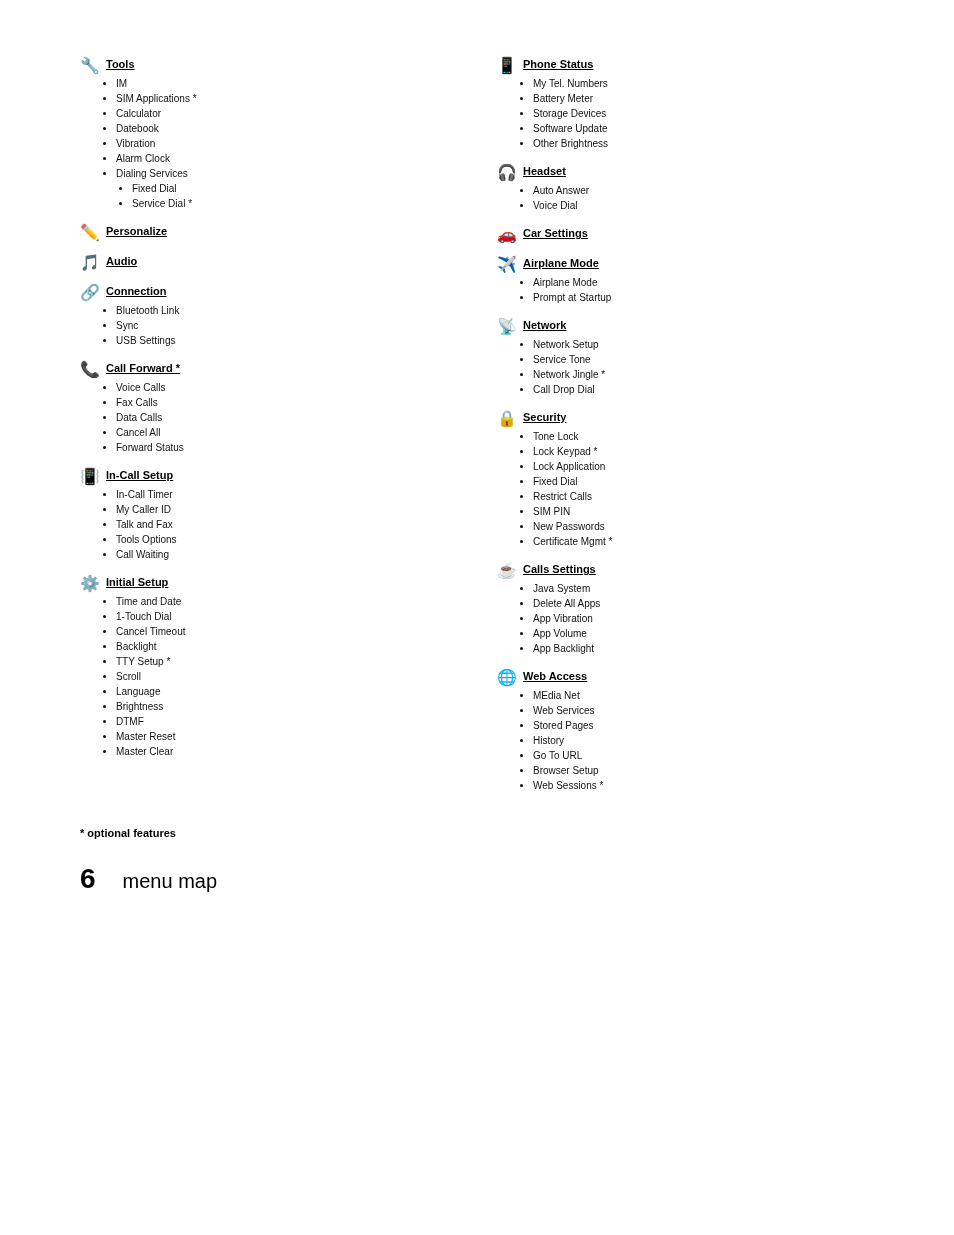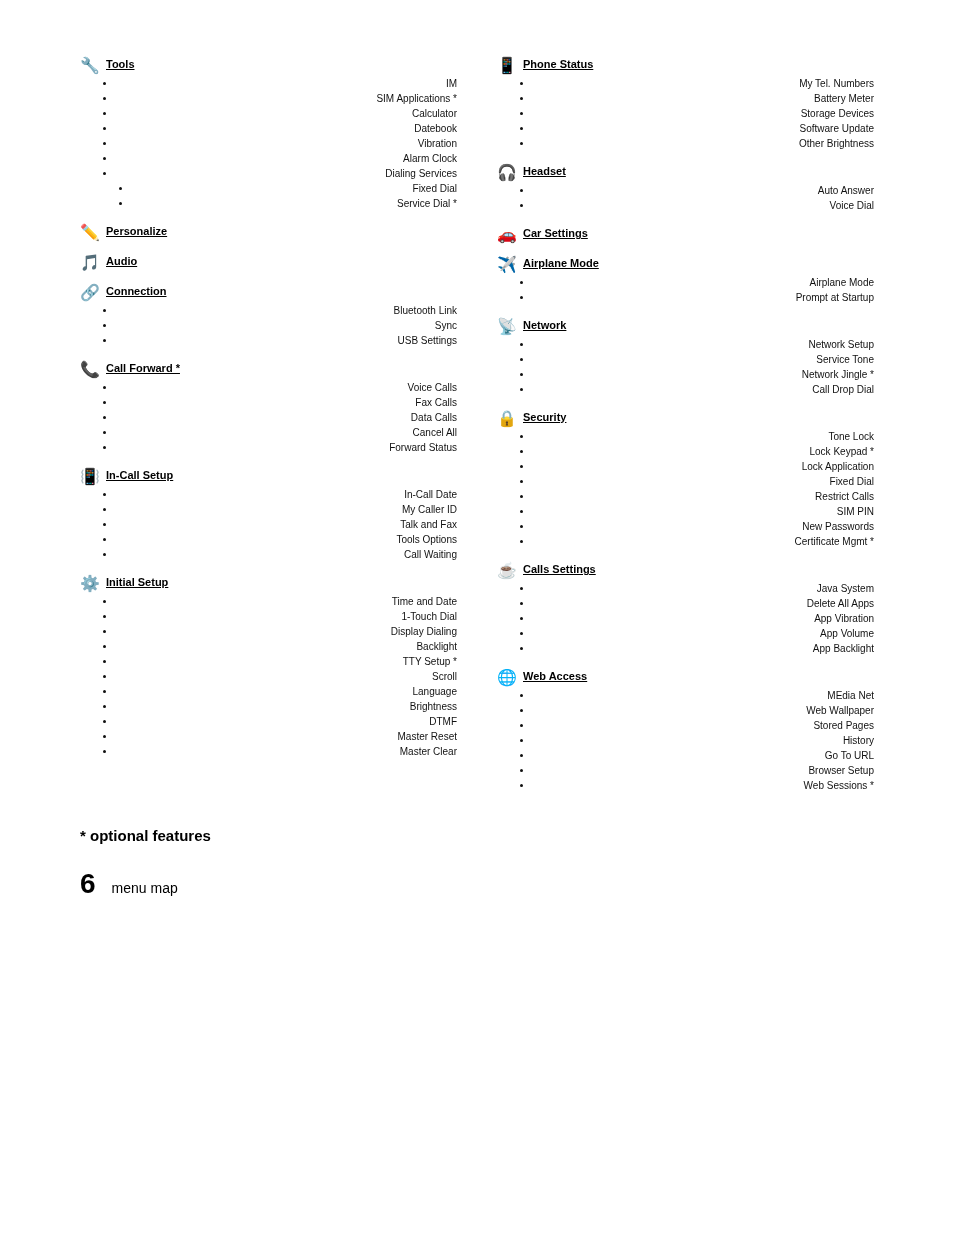--- a/index.html
+++ b/index.html
@@ -41,48 +41,48 @@
     }
     .section-title {
       font-weight: bold;
       font-size: 11px;
       text-decoration: underline;
     }
     .section-items {
       list-style: disc;
       padding-left: 36px;
       margin: 0;
-      text-align: right;
     }
     .section-items li {
       font-size: 10px;
       line-height: 1.5;
       color: #111;
     }
     .sub-items {
       list-style: disc;
       padding-left: 16px;
     }
     .footer-note {
       margin-top: 20px;
-      font-size: 15px;
+      font-size: 11px;
       font-weight: bold;
     }
     .page-number-area {
       margin-top: 24px;
       display: flex;
       align-items: baseline;
       gap: 16px;
     }
     .page-num {
       font-size: 28px;
       font-weight: bold;
     }
     .page-label {
-      font-size: 14px;
+      font-size: 20px;
+      margin-left: 11px;
     }
   </style>
 </head>
 <body>
 
 <div class="page">
   <div class="page-title"></div>
 
   <div class="content-grid">
 
@@ -140,36 +140,36 @@
             <li>Cancel All</li>
             <li>Forward Status</li>
           </ul>
         </div>
         <div class="section">
           <div class="section-header">
             <span class="section-icon">📳</span>
             <span class="section-title">In-Call Setup</span>
           </div>
           <ul class="section-items">
-            <li>In-Call Date</li>
+            <li>In-Call Timer</li>
             <li>My Caller ID</li>
             <li>Talk and Fax</li>
             <li>Tools Options</li>
             <li>Call Waiting</li>
           </ul>
         </div>
         <div class="section">
           <div class="section-header">
             <span class="section-icon">⚙️</span>
             <span class="section-title">Initial Setup</span>
           </div>
           <ul class="section-items">
             <li>Time and Date</li>
             <li>1-Touch Dial</li>
-            <li>Display Dialing</li>
+            <li>Cancel Timeout</li>
             <li>Backlight</li>
             <li>TTY Setup *</li>
             <li>Scroll</li>
             <li>Language</li>
             <li>Brightness</li>
             <li>DTMF</li>
             <li>Master Reset</li>
             <li>Master Clear</li>
           </ul>
         </div>
@@ -256,21 +256,21 @@
             <li>App Backlight</li>
           </ul>
         </div>
         <div class="section">
           <div class="section-header">
             <span class="section-icon">🌐</span>
             <span class="section-title">Web Access</span>
           </div>
           <ul class="section-items">
             <li>MEdia Net</li>
-            <li>Web Wallpaper</li>
+            <li>Web Services</li>
             <li>Stored Pages</li>
             <li>History</li>
             <li>Go To URL</li>
             <li>Browser Setup</li>
             <li>Web Sessions *</li>
           </ul>
         </div>
       </div>
   </div>
 

